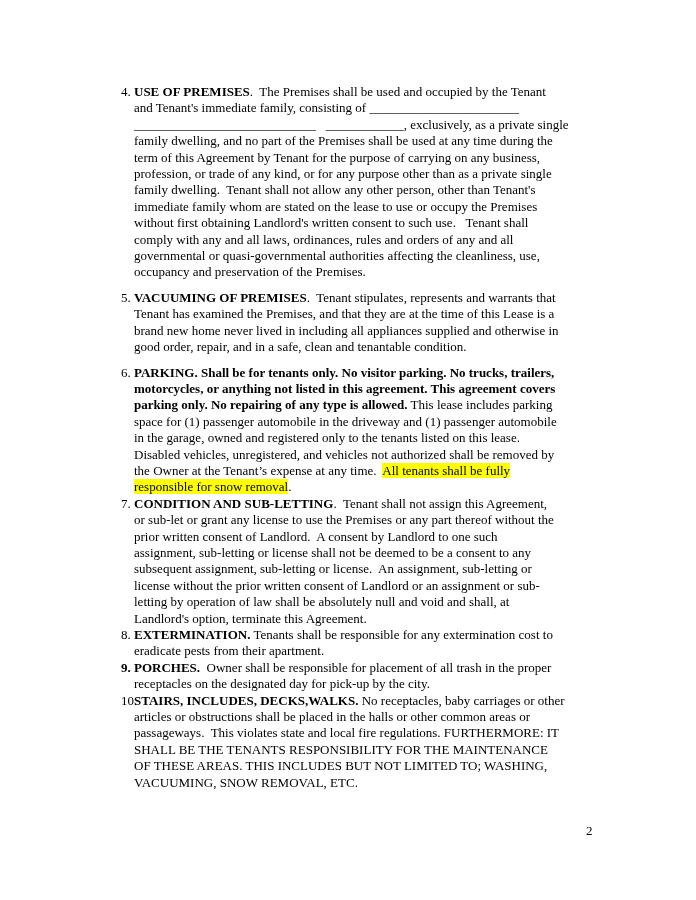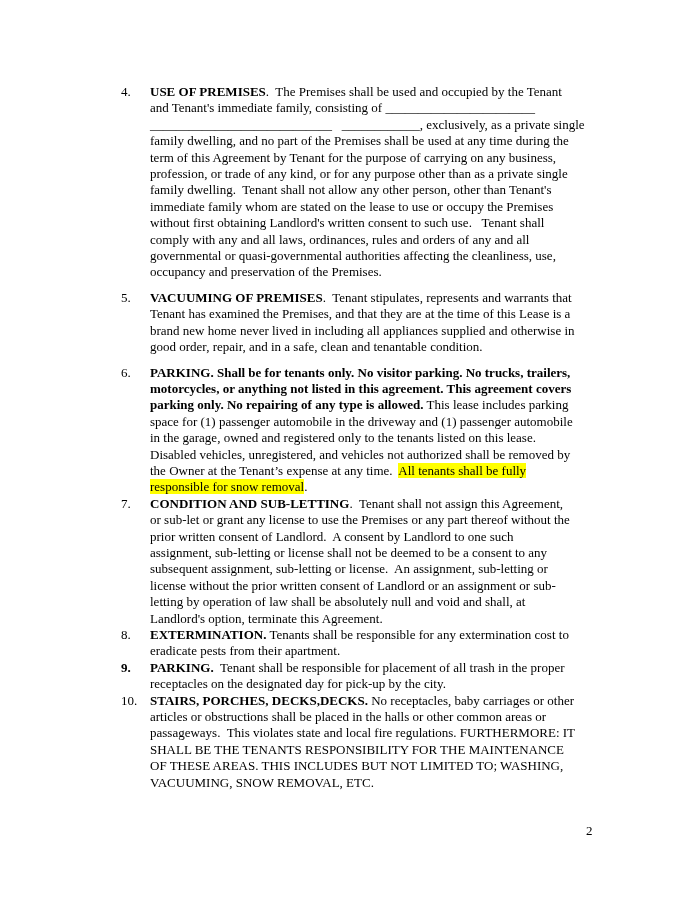--- a/index.html
+++ b/index.html
@@ -34,21 +34,20 @@
   .clause-num {
     flex: 0 0 13px;
     width: 13px;
   }
   .clause-num.bold {
     font-weight: bold;
   }
   .clause-body {
     white-space: pre-wrap;
     width: 457px;
-    margin-left: 16px;
   }
   .run-b { font-weight: bold; }
   .run-hl { background: #ffff00; }
   .page-num {
     position: absolute;
     left: 586px;
     top: 823px;
   }
 </style>
 </head>
@@ -100,26 +99,26 @@
 letting by operation of law shall be absolutely null and void and shall, at
 Landlord's option, terminate this Agreement.</span></div>
       </div>
       <div class="clause">
         <span class="clause-num">8.</span>
         <div class="clause-body"><span class="run-b ">EXTERMINATION.</span><span class=""> Tenants shall be responsible for any extermination cost to
 eradicate pests from their apartment.</span></div>
       </div>
       <div class="clause">
         <span class="clause-num bold">9.</span>
-        <div class="clause-body"><span class="run-b ">PARKING.</span><span class="">  Tenant shall be responsible for placement of all trash in the proper
+        <div class="clause-body"><span class="run-b ">PORCHES.</span><span class="">  Owner shall be responsible for placement of all trash in the proper
 receptacles on the designated day for pick-up by the city.</span></div>
       </div>
       <div class="clause">
         <span class="clause-num">10.</span>
-        <div class="clause-body"><span class="run-b ">STAIRS, PORCHES, DECKS,DECKS.</span><span class=""> No receptacles, baby carriages or other
+        <div class="clause-body"><span class="run-b ">STAIRS, INCLUDES, DECKS,WALKS.</span><span class=""> No receptacles, baby carriages or other
 articles or obstructions shall be placed in the halls or other common areas or
 passageways.  This violates state and local fire regulations. FURTHERMORE: IT
 SHALL BE THE TENANTS RESPONSIBILITY FOR THE MAINTENANCE
 OF THESE AREAS. THIS INCLUDES BUT NOT LIMITED TO; WASHING,
 VACUUMING, SNOW REMOVAL, ETC.</span></div>
       </div>
     </div>
   <div class="page-num">2</div>
 </div>
 

